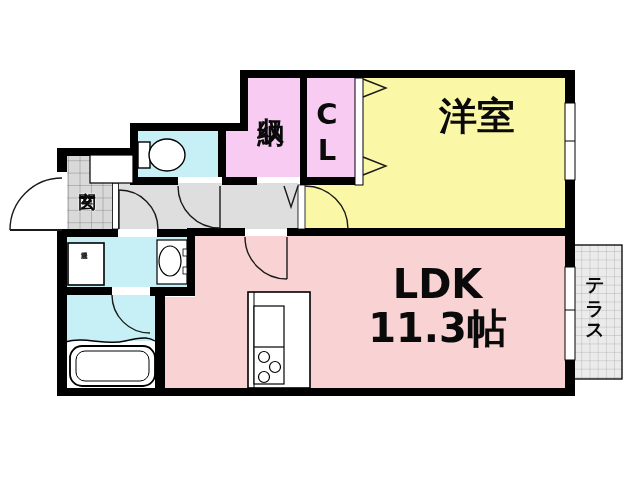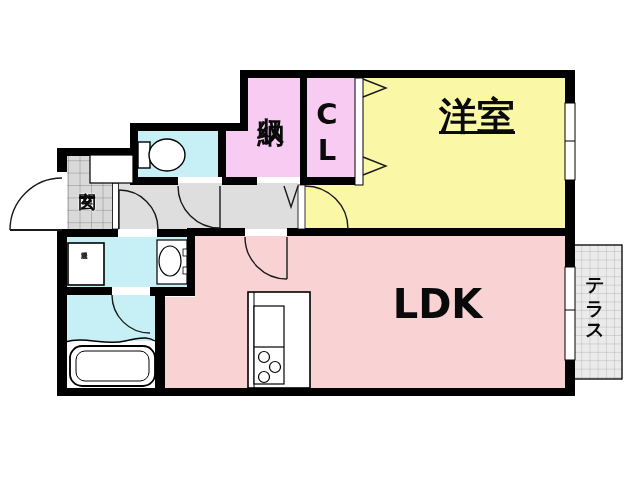--- a/index.html
+++ b/index.html
@@ -113,26 +113,27 @@
     <rect x="248" y="292" width="62" height="96" fill="#fff" stroke="#000" stroke-width="1.6"></rect>
     <line x1="254" y1="292" x2="254" y2="388" stroke="#000" stroke-width="1"></line>
     <rect x="254" y="306" width="30" height="78" fill="#fff" stroke="#000" stroke-width="1.2"></rect>
     <line x1="254" y1="347" x2="284" y2="347" stroke="#000" stroke-width="1.2"></line>
     <circle cx="264" cy="357" r="5.5" fill="#fff" stroke="#000" stroke-width="1.2"></circle>
     <circle cx="275" cy="367" r="5.5" fill="#fff" stroke="#000" stroke-width="1.2"></circle>
     <circle cx="264" cy="377" r="5.5" fill="#fff" stroke="#000" stroke-width="1.2"></circle>
   </g>
 </svg>
 
-<div class="lbl room-big" style="left:355px;top:96px;width:244px;font-size:38px;text-decoration:underline;">
+<div class="lbl room-big" style="left:355px;top:96px;width:244px;font-size:38px;">
   <div>洋室</div>
 </div>
 
-<div class="lbl room-big" style="left:320px;top:262px;width:235px;font-size:40px;margin-top:20px;">
+<div class="lbl room-big" style="left:320px;top:262px;width:235px;font-size:40px;">
   <div>LDK</div>
+  <div>11.3帖</div>
 </div>
 
 <div class="lbl vtext" style="left:256px;top:96px;height:80px;font-size:27px;">収納</div>
 
 <div class="lbl vtext" style="left:310px;top:97px;height:78px;font-size:29px;">CL</div>
 
 <div class="lbl vtext halo" style="left:78px;top:179px;height:50px;font-size:17px;">玄関</div>
 
 <div class="lbl vtext" style="left:585px;top:264px;height:82px;font-size:19px;font-weight:bold;">テラス</div>
 

